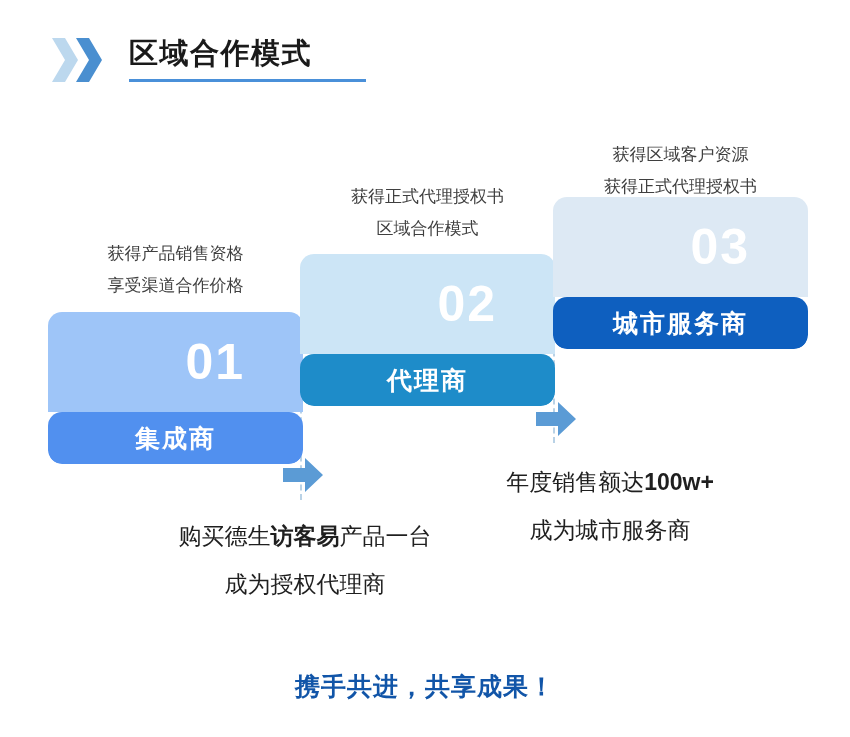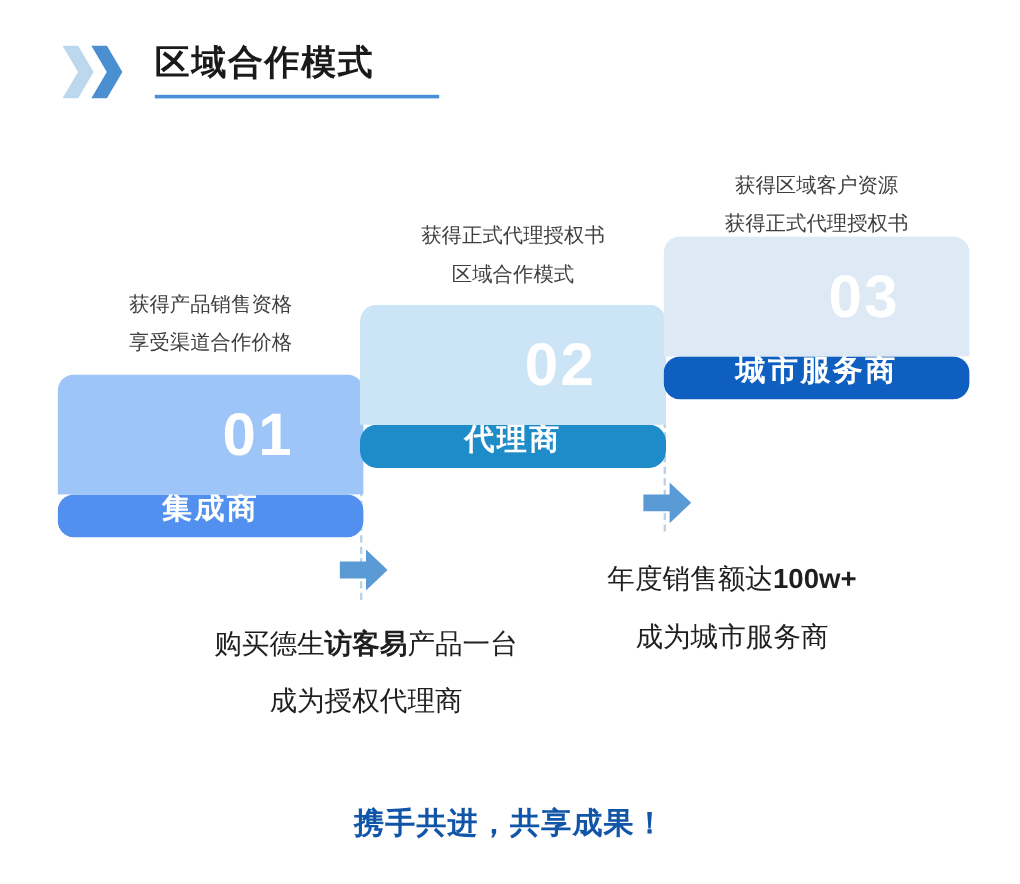--- a/index.html
+++ b/index.html
@@ -86,23 +86,23 @@
     right: 58px;
     top: 50%;
     transform: translateY(-50%);
     font-size: 50px;
     font-weight: bold;
     color: #ffffff;
     letter-spacing: 2px;
     line-height: 1;
   }
   .card-bottom {
-    height: 36px;
+    height: 52px;
     display: flex;
-    align-items: flex-start;
+    align-items: center;
     justify-content: center;
     border-radius: 14px;
   }
   .card-label {
     font-size: 25px;
     font-weight: bold;
     color: #ffffff;
     letter-spacing: 2px;
     line-height: 1;
   }

